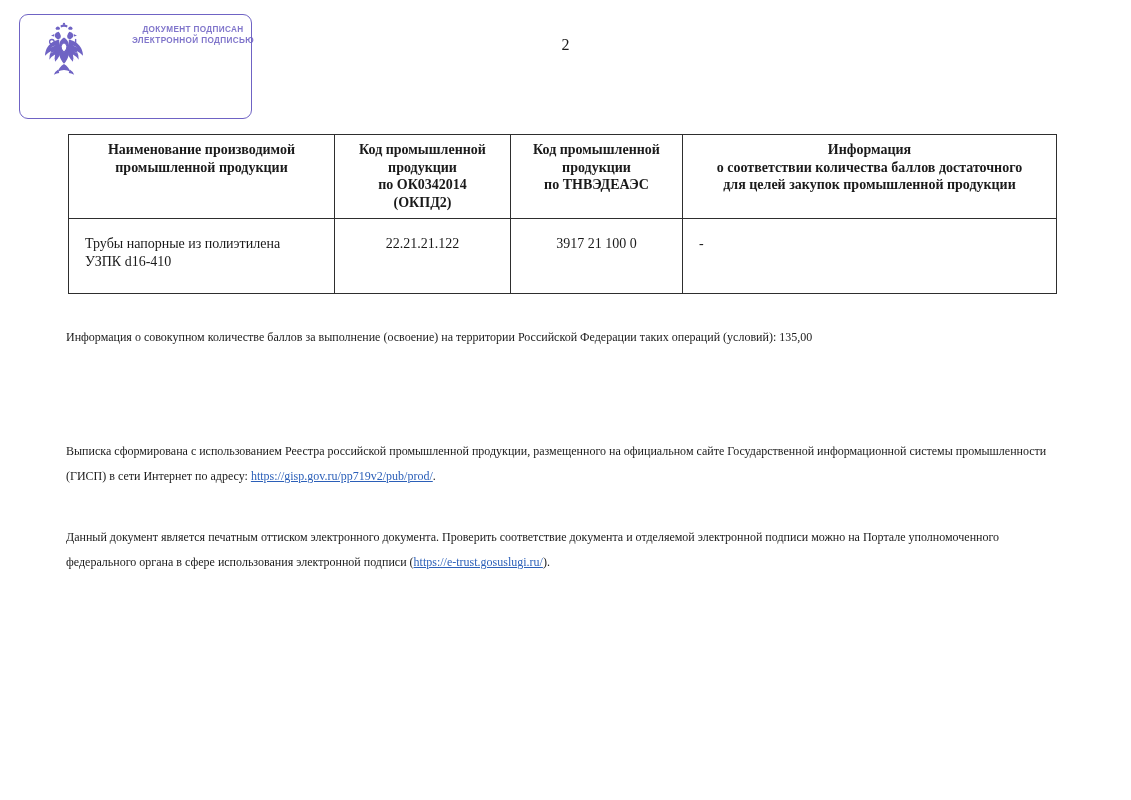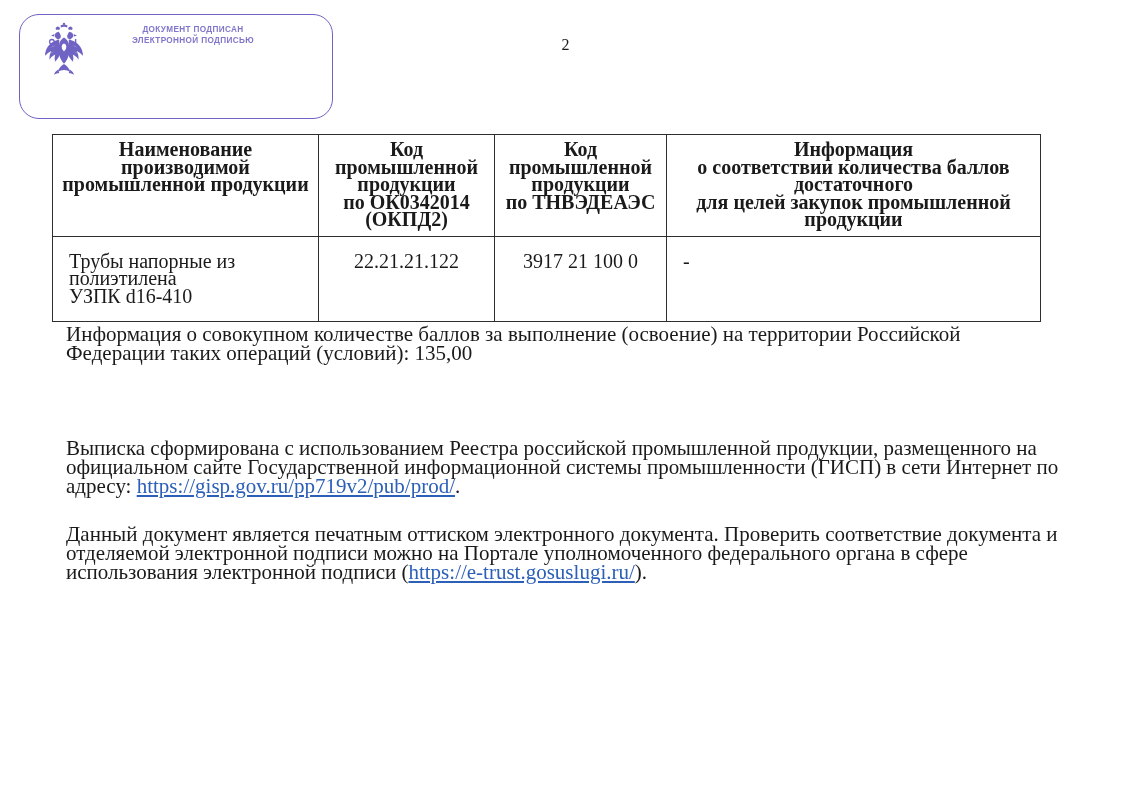--- a/index.html
+++ b/index.html
@@ -22,24 +22,24 @@
     width: 1131px;
     height: 800px;
     background: #ffffff;
   }
 
   
   .sig-stamp {
     position: absolute;
     left: 19px;
     top: 14px;
-    width: 314px;
+    width: 233px;
     height: 105px;
     border: 1.4px solid #6f63c4;
-    border-radius: 20px;
+    border-radius: 9px;
     box-sizing: border-box;
     background: #ffffff;
   }
   .sig-emblem {
     position: absolute;
     left: 13px;
     top: 6px;
     width: 62px;
     height: 62px;
     color: #6f63c4;
@@ -85,26 +85,26 @@
     left: 0;
     width: 1131px;
     text-align: center;
     font-size: 16px;
     color: #1a1a1a;
   }
 
   
   .product-table {
     position: absolute;
-    left: 52px;
+    left: 68px;
     top: 134px;
     width: 988px;
     border-collapse: collapse;
     table-layout: fixed;
-    font-size: 20px;
+    font-size: 14px;
   }
   .product-table th,
   .product-table td {
     border: 1.3px solid #2e2e2e;
     padding: 16px;
     vertical-align: top;
   }
   .product-table th {
     text-align: center;
     font-weight: 700;
@@ -132,22 +132,22 @@
   .col-name   { width: 266px; }
   .col-okpd   { width: 176px; }
   .col-tnved  { width: 172px; }
   .col-info   { width: 374px; }
 
   
   .body-text {
     position: absolute;
     left: 66px;
     width: 996px;
-    font-size: 21px;
-    line-height: 19px;
+    font-size: 12px;
+    line-height: 25px;
     text-align: left;
     margin-top: 12px;
   }
   .p-points   { top: 313px; }
   .p-registry { top: 427px; }
   .p-printout { top: 513px; }
 
   a.doc-link {
     color: #2b5fb8;
     text-decoration: underline;

